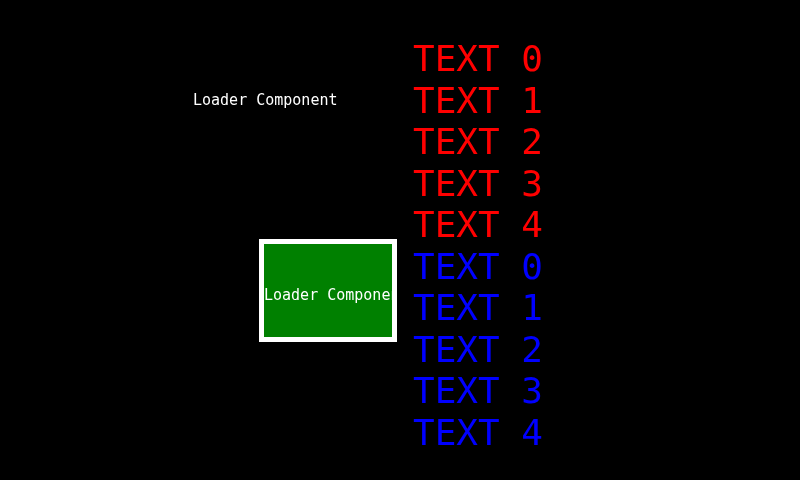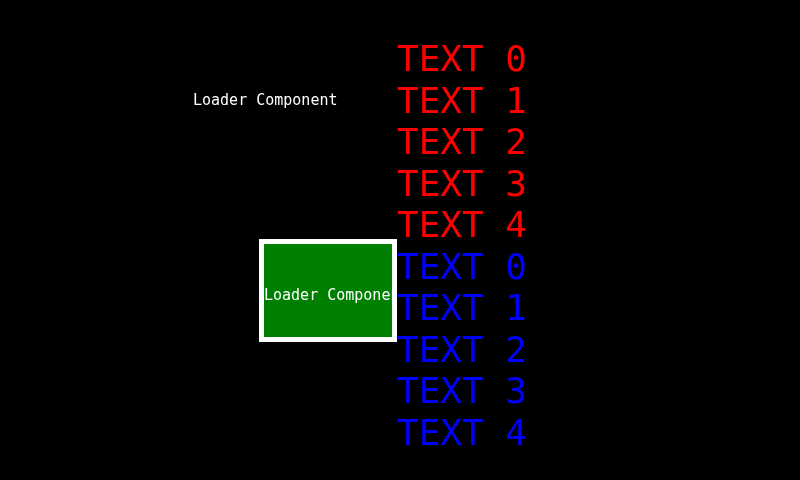--- a/index.html
+++ b/index.html
@@ -19,21 +19,21 @@
   }
 
   
   .text-column {
     position: absolute;
     left: 397px;
     top: 0;
   }
   .text-item {
     position: absolute;
-    left: 0;
+    left: 16px;
     white-space: pre;
     font-family: "DejaVu Sans Mono", "Liberation Mono", monospace;
     font-size: 36px;
     line-height: 41.5px;
     letter-spacing: 0px;
   }
   .text-item.red   { color: #ff0000; }
   .text-item.blue  { color: #0000ff; }
 
   

